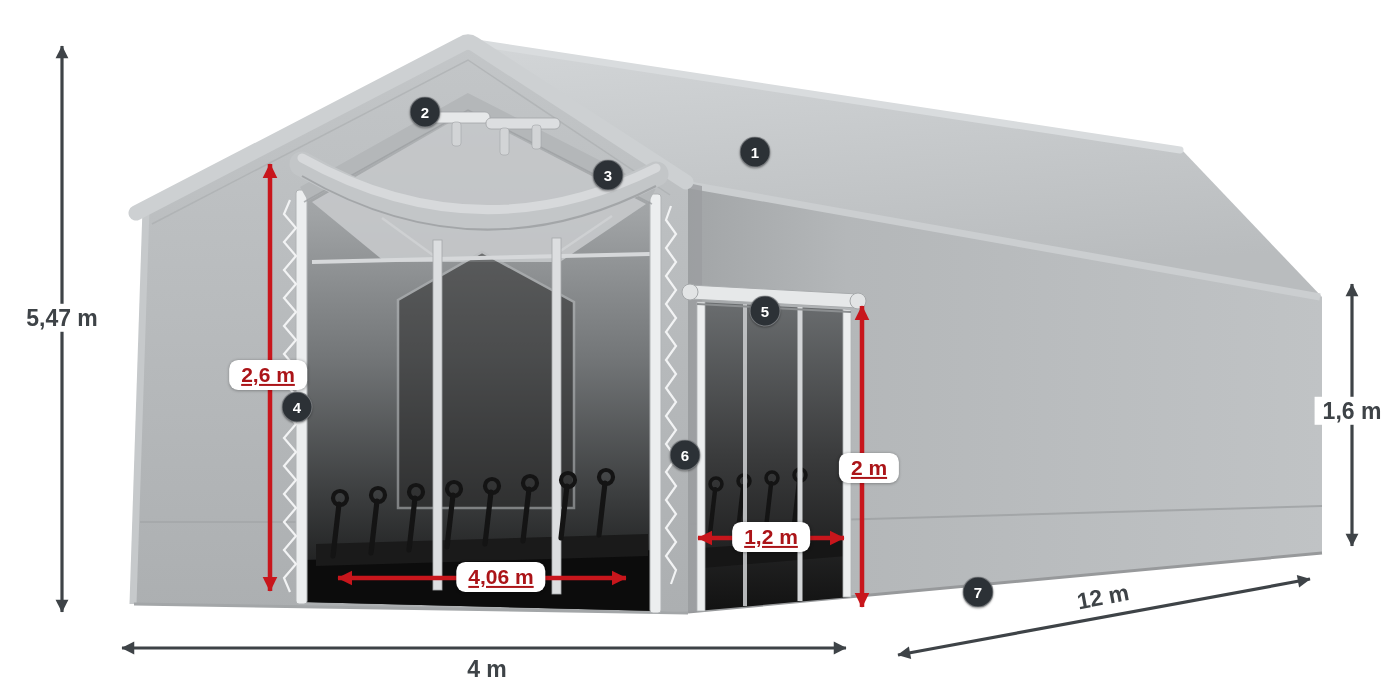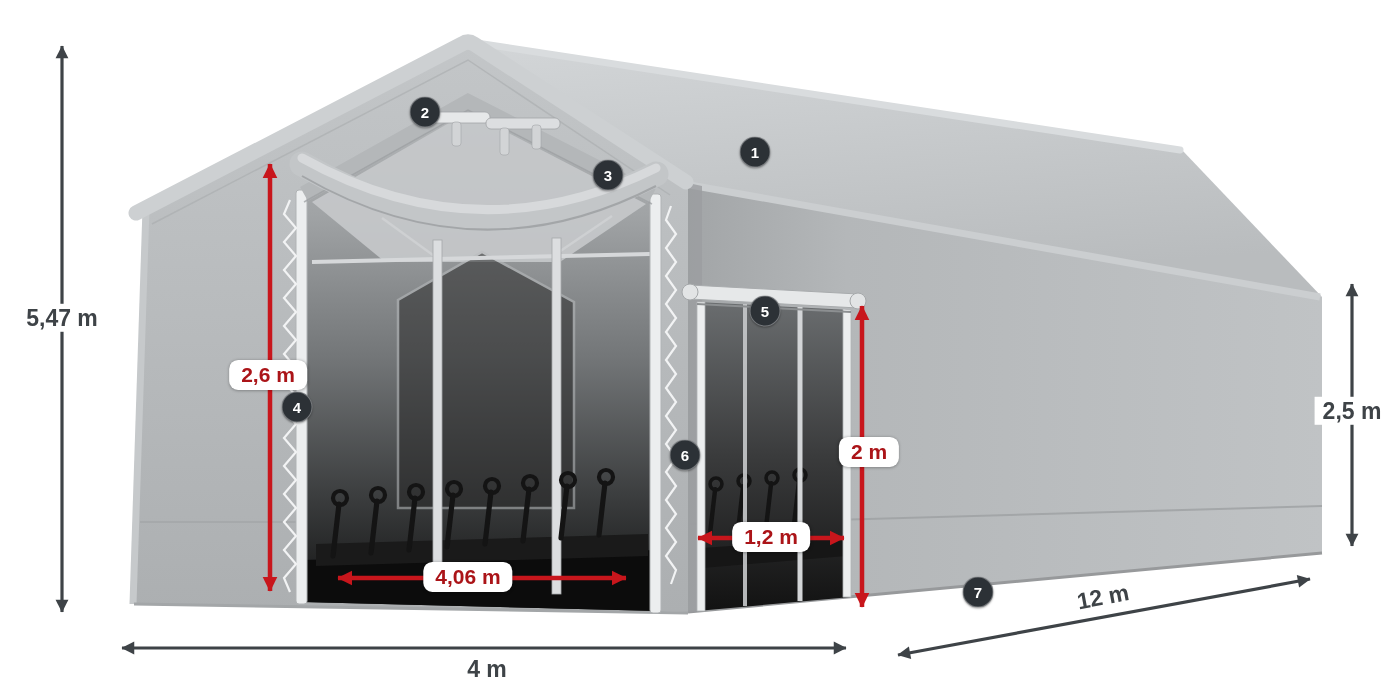--- a/index.html
+++ b/index.html
@@ -9,21 +9,21 @@
   .dim-label{
     position:absolute;transform:translate(-50%,-50%);
     font-weight:bold;font-size:23px;color:var(--dim-text,#3e4347);
     background:#fff;padding:1px 8px;line-height:1.15;white-space:nowrap;
   }
   .dim-label.rot{transform:translate(-50%,-50%) rotate(-10.5deg);}
   .dim-pill{
     position:absolute;transform:translate(-50%,-50%);
     font-weight:bold;font-size:21px;color:var(--red-label-text,#ab1418);
     background:#fff;padding:3px 12px;border-radius:9px;
-    box-shadow:0 1px 3px rgba(0,0,0,.28);white-space:nowrap;line-height:1.15;
+    box-shadow:0 1px 3px rgba(0,0,0,.28);white-space:nowrap;line-height:1.15;text-decoration:underline;
   }
   .badge{
     position:absolute;width:31px;height:31px;border-radius:50%;
     background:var(--badge-bg,#2c3136);color:var(--badge-text,#fff);
     display:flex;align-items:center;justify-content:center;
     font-size:15px;font-weight:bold;transform:translate(-50%,-50%);
     box-shadow:0 1px 2px rgba(0,0,0,.35);border:1px solid rgba(255,255,255,.35);
     box-sizing:border-box;
   }
 </style>
@@ -176,25 +176,25 @@
     <line x1="338" y1="578" x2="626" y2="578" marker-start="url(#mr)" marker-end="url(#mr)"></line>
     <line x1="862" y1="306" x2="862" y2="607" marker-start="url(#mr)" marker-end="url(#mr)"></line>
     <line x1="698" y1="538" x2="844" y2="538" marker-start="url(#mr)" marker-end="url(#mr)"></line>
   </g>
 </svg>
 
 <div class="overlay">
   <div class="dim-label" style="left:62px;top:318px">5,47 m</div>
   <div class="dim-label" style="left:487px;top:669px">4 m</div>
   <div class="dim-label rot" style="left:1103px;top:597px">12 m</div>
-  <div class="dim-label" style="left:1352px;top:411px">2,5 m</div>
+  <div class="dim-label" style="left:1352px;top:411px">1,6 m</div>
 
   <div class="dim-pill" style="left:268px;top:375px">2,6 m</div>
-  <div class="dim-pill" style="left:468px;top:577px">4,06 m</div>
-  <div class="dim-pill" style="left:869px;top:452px">2 m</div>
+  <div class="dim-pill" style="left:501px;top:577px">4,06 m</div>
+  <div class="dim-pill" style="left:869px;top:468px">2 m</div>
   <div class="dim-pill" style="left:771px;top:537px">1,2 m</div>
 
   <div class="badge" style="left:755px;top:152px">1</div>
   <div class="badge" style="left:425px;top:112px">2</div>
   <div class="badge" style="left:608px;top:175px">3</div>
   <div class="badge" style="left:297px;top:407px">4</div>
   <div class="badge" style="left:765px;top:311px">5</div>
   <div class="badge" style="left:685px;top:455px">6</div>
   <div class="badge" style="left:978px;top:592px">7</div>
 </div>

